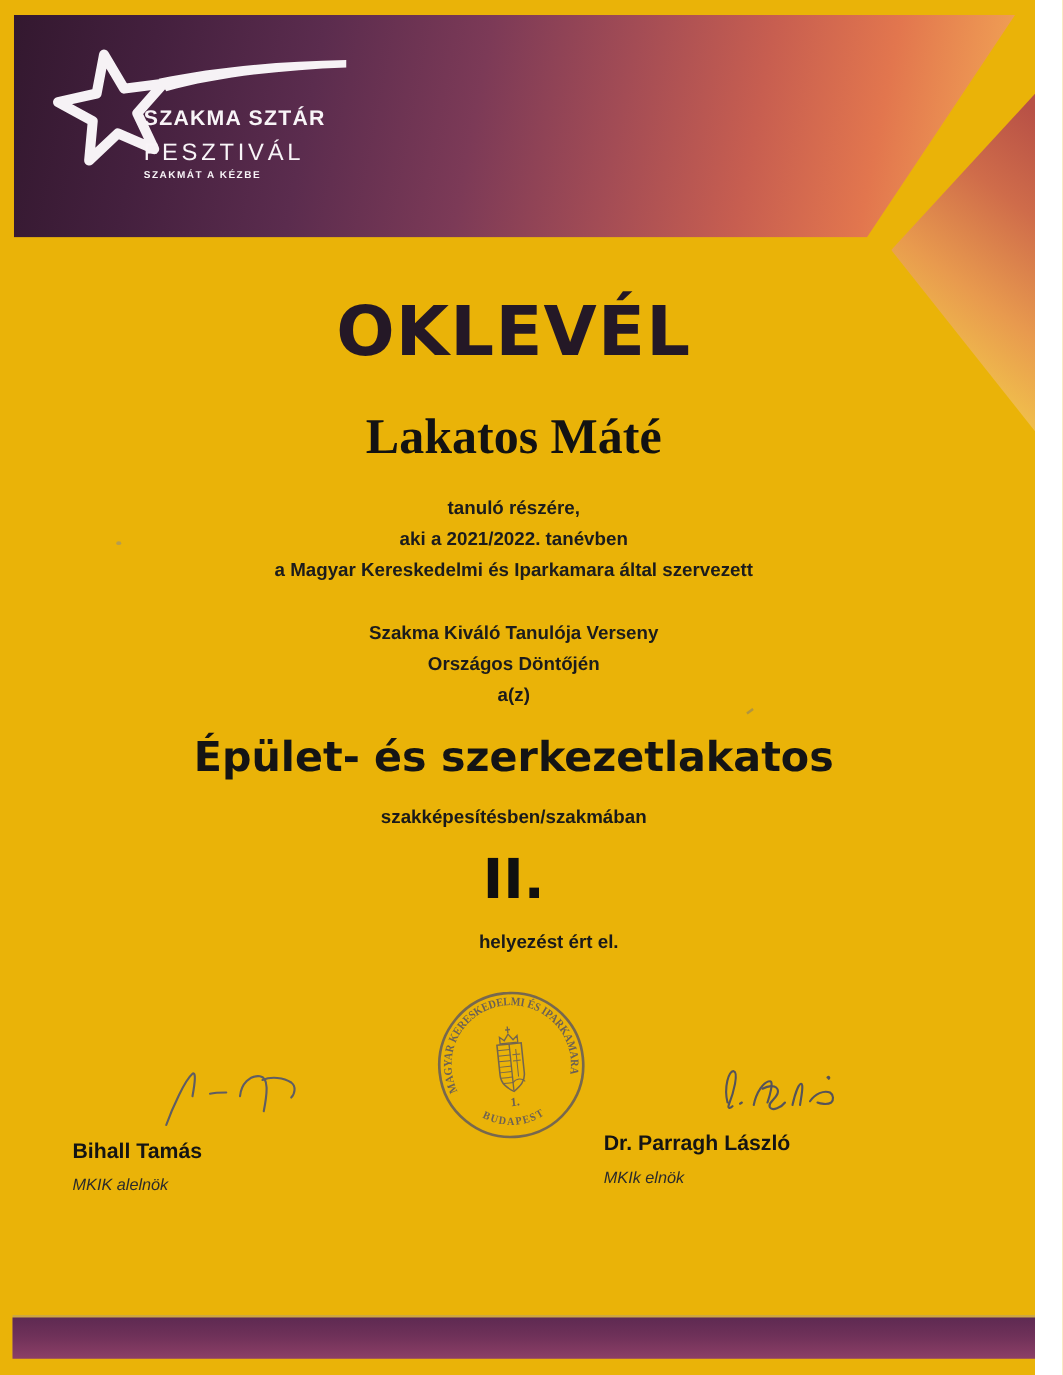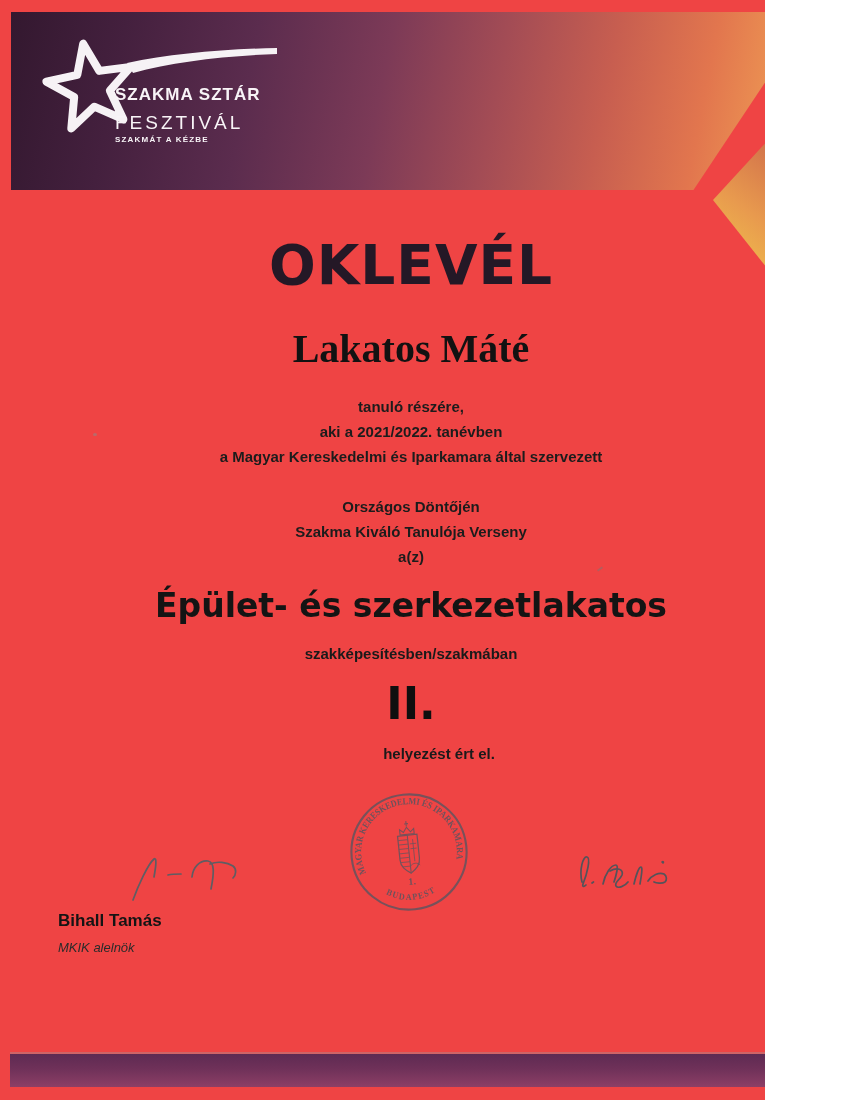--- a/index.html
+++ b/index.html
@@ -1,17 +1,17 @@
 <!DOCTYPE html>
 <html><head>
 <meta charset="utf-8">
 <style>
   html,body{margin:0;padding:0;background:#fff;}
   .page{
-    position:relative;width:765px;height:1100px;background:#ef4444;overflow:hidden;
+    position:relative;width:828px;height:1100px;background:#eab308;overflow:hidden;
     font-family:"Liberation Sans",sans-serif;color:#1a1a1a;
   }
   
   .banner{
     position:absolute;left:11px;top:12px;width:801px;height:178px;
     background:linear-gradient(101deg,#33182f 0%,#44203e 14%,#5b2c4e 30%,#7c3a57 46%,
       #a34c55 60%,#c75e50 73%,#e2764e 85%,#ef9d54 96%,#f0a85a 100%);
     clip-path:polygon(0 0,100% 0,85.2% 100%,0 100%);
   }
   .logo-star{position:absolute;left:30px;top:18px;width:240px;height:115px;}
@@ -78,22 +78,22 @@
   <div class="centered cert-title">OKLEVÉL</div>
   <div class="centered recipient">Lakatos Máté</div>
 
   <div class="centered intro">
     <div>tanuló részére,</div>
     <div>aki a 2021/2022. tanévben</div>
     <div>a Magyar Kereskedelmi és Iparkamara által szervezett</div>
   </div>
 
   <div class="centered competition">
+    <div>Szakma Kiváló Tanulója Verseny</div>
     <div>Országos Döntőjén</div>
-    <div>Szakma Kiváló Tanulója Verseny</div>
     <div>a(z)</div>
   </div>
 
   <div class="centered profession">Épület- és szerkezetlakatos</div>
   <div class="centered profession-note">szakképesítésben/szakmában</div>
   <div class="centered placement">II.</div>
   <div class="centered placement-note">helyezést ért el.</div>
 
   <svg class="seal" viewBox="0 0 140 140" aria-hidden="true">
     <defs>
@@ -135,18 +135,22 @@
     <g stroke="#55535a" stroke-width="1.7" fill="none" stroke-linecap="round">
       <path d="M12,32 C9,20 13,6 17,7 C21,8 17,24 13,34 C12,37 14,37 16,35"></path>
       <path d="M22,33 L23.5,32"></path>
       <path d="M33,34 C35,24 41,15 46,15 C49,15 46,26 44,32"></path>
       <path d="M40,21 C47,17 54,19 52,25 C50,30 44,32 46,36 C48,39 55,36 58,32"></path>
       <path d="M64,34 C66,25 69,17 71,17 C73,17 71,28 70,34"></path>
       <path d="M78,31 C82,25 89,22 94,24 C97,26 97,30 95,32 C92,34 86,33 84,32"></path>
       <path d="M92,12 C93,11 94,12 93,13"></path>
     </g>
   </svg>
+  <div class="sign-block sign-right">
+    <div class="sig-name">Dr. Parragh László</div>
+    <div class="sig-role">MKIk elnök</div>
+  </div>
 
   <div class="footer-bar"></div>
 
   <div class="speck-a"></div>
   <div class="speck-b"></div>
 </div>
 
 </body></html>

